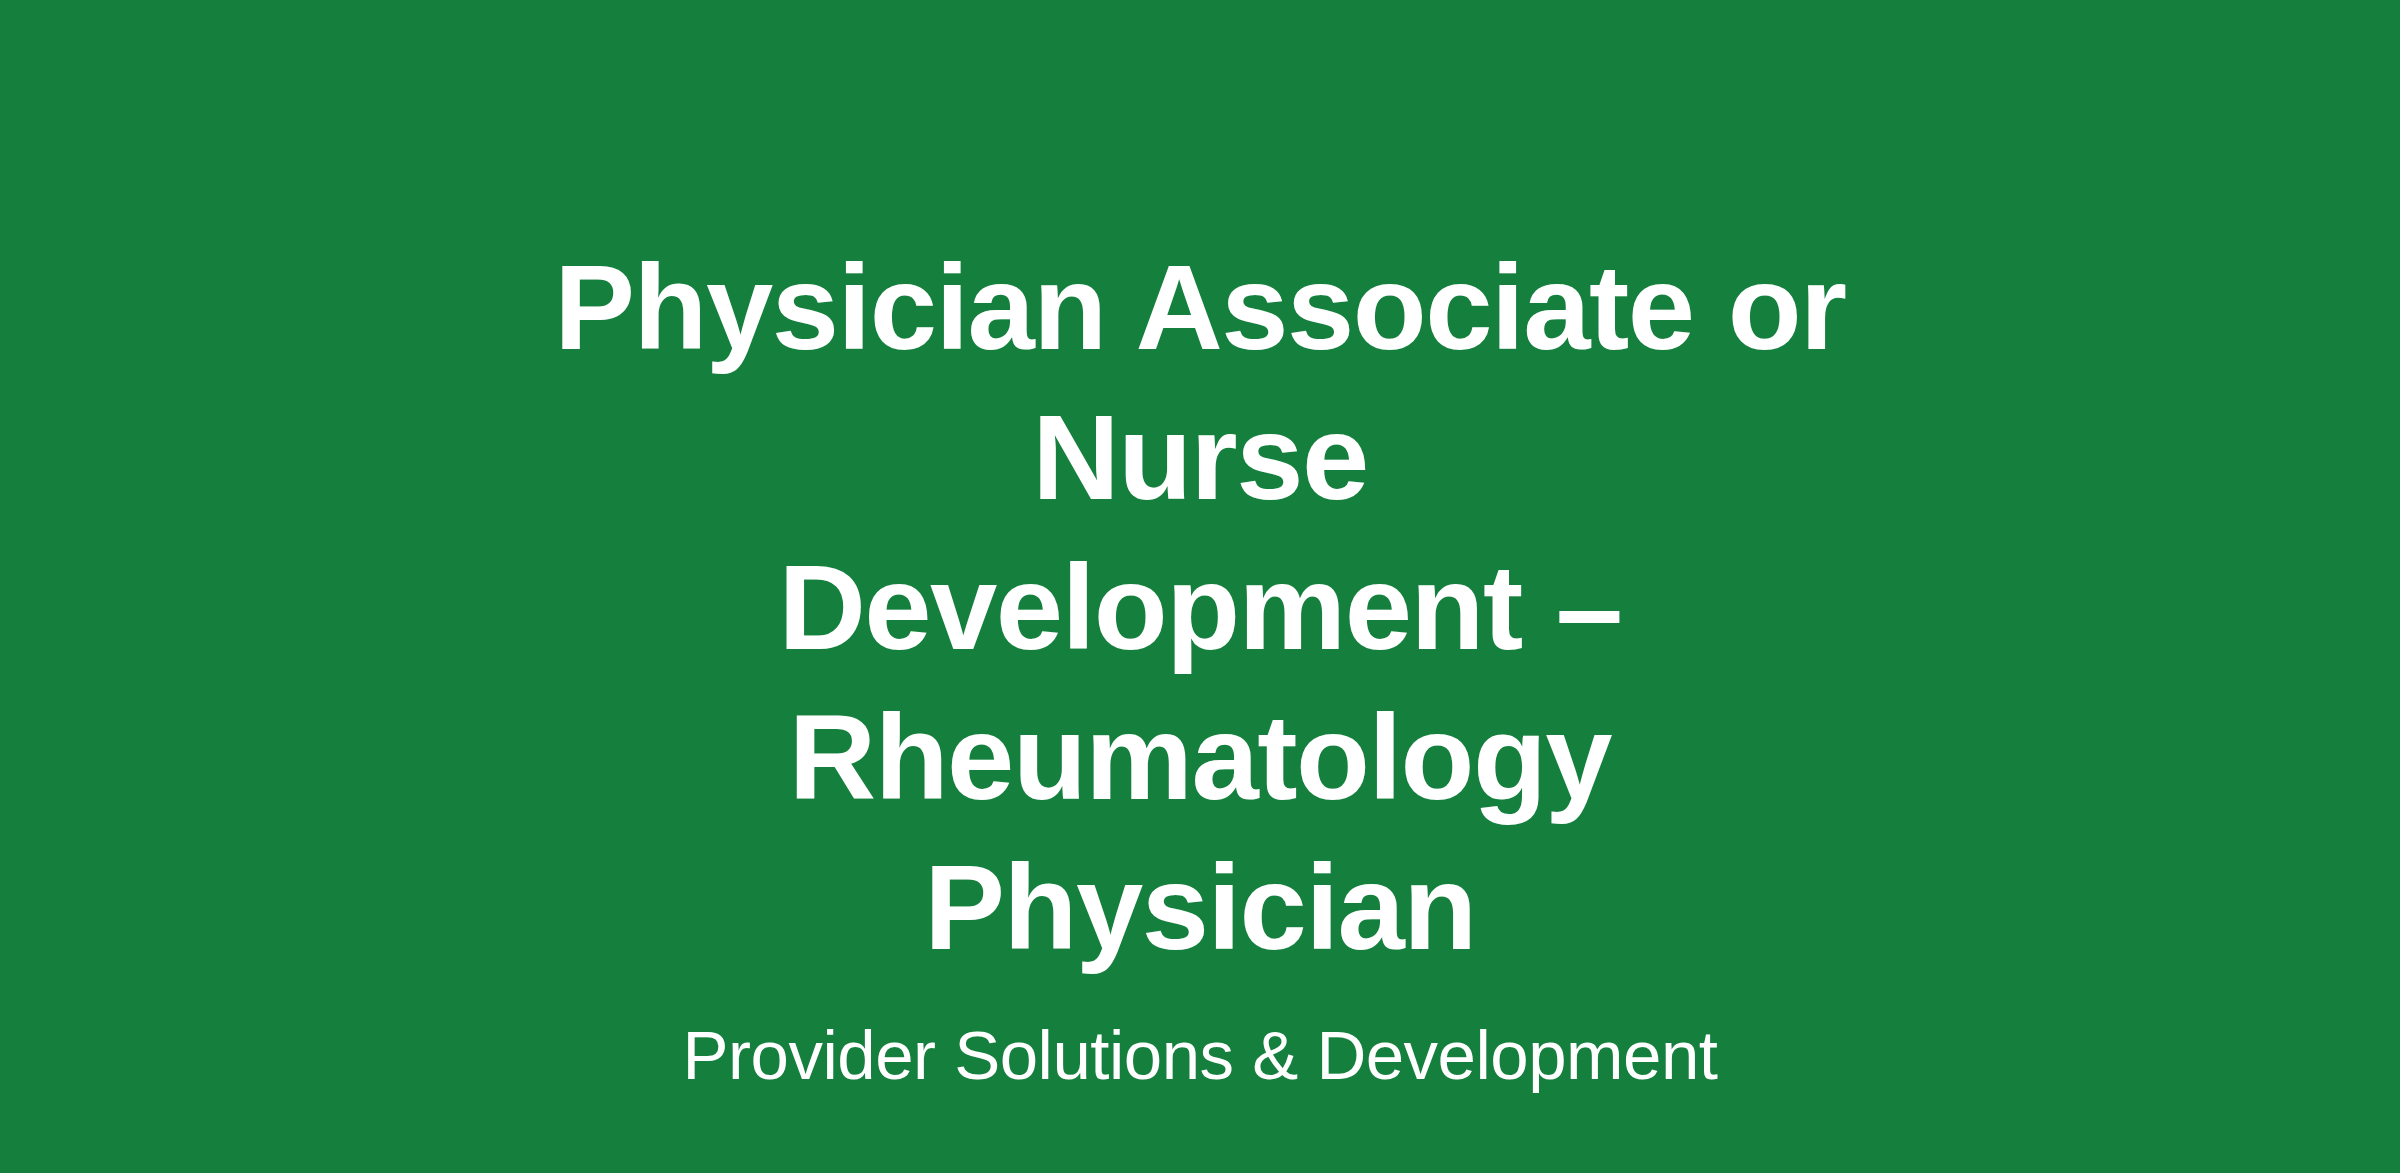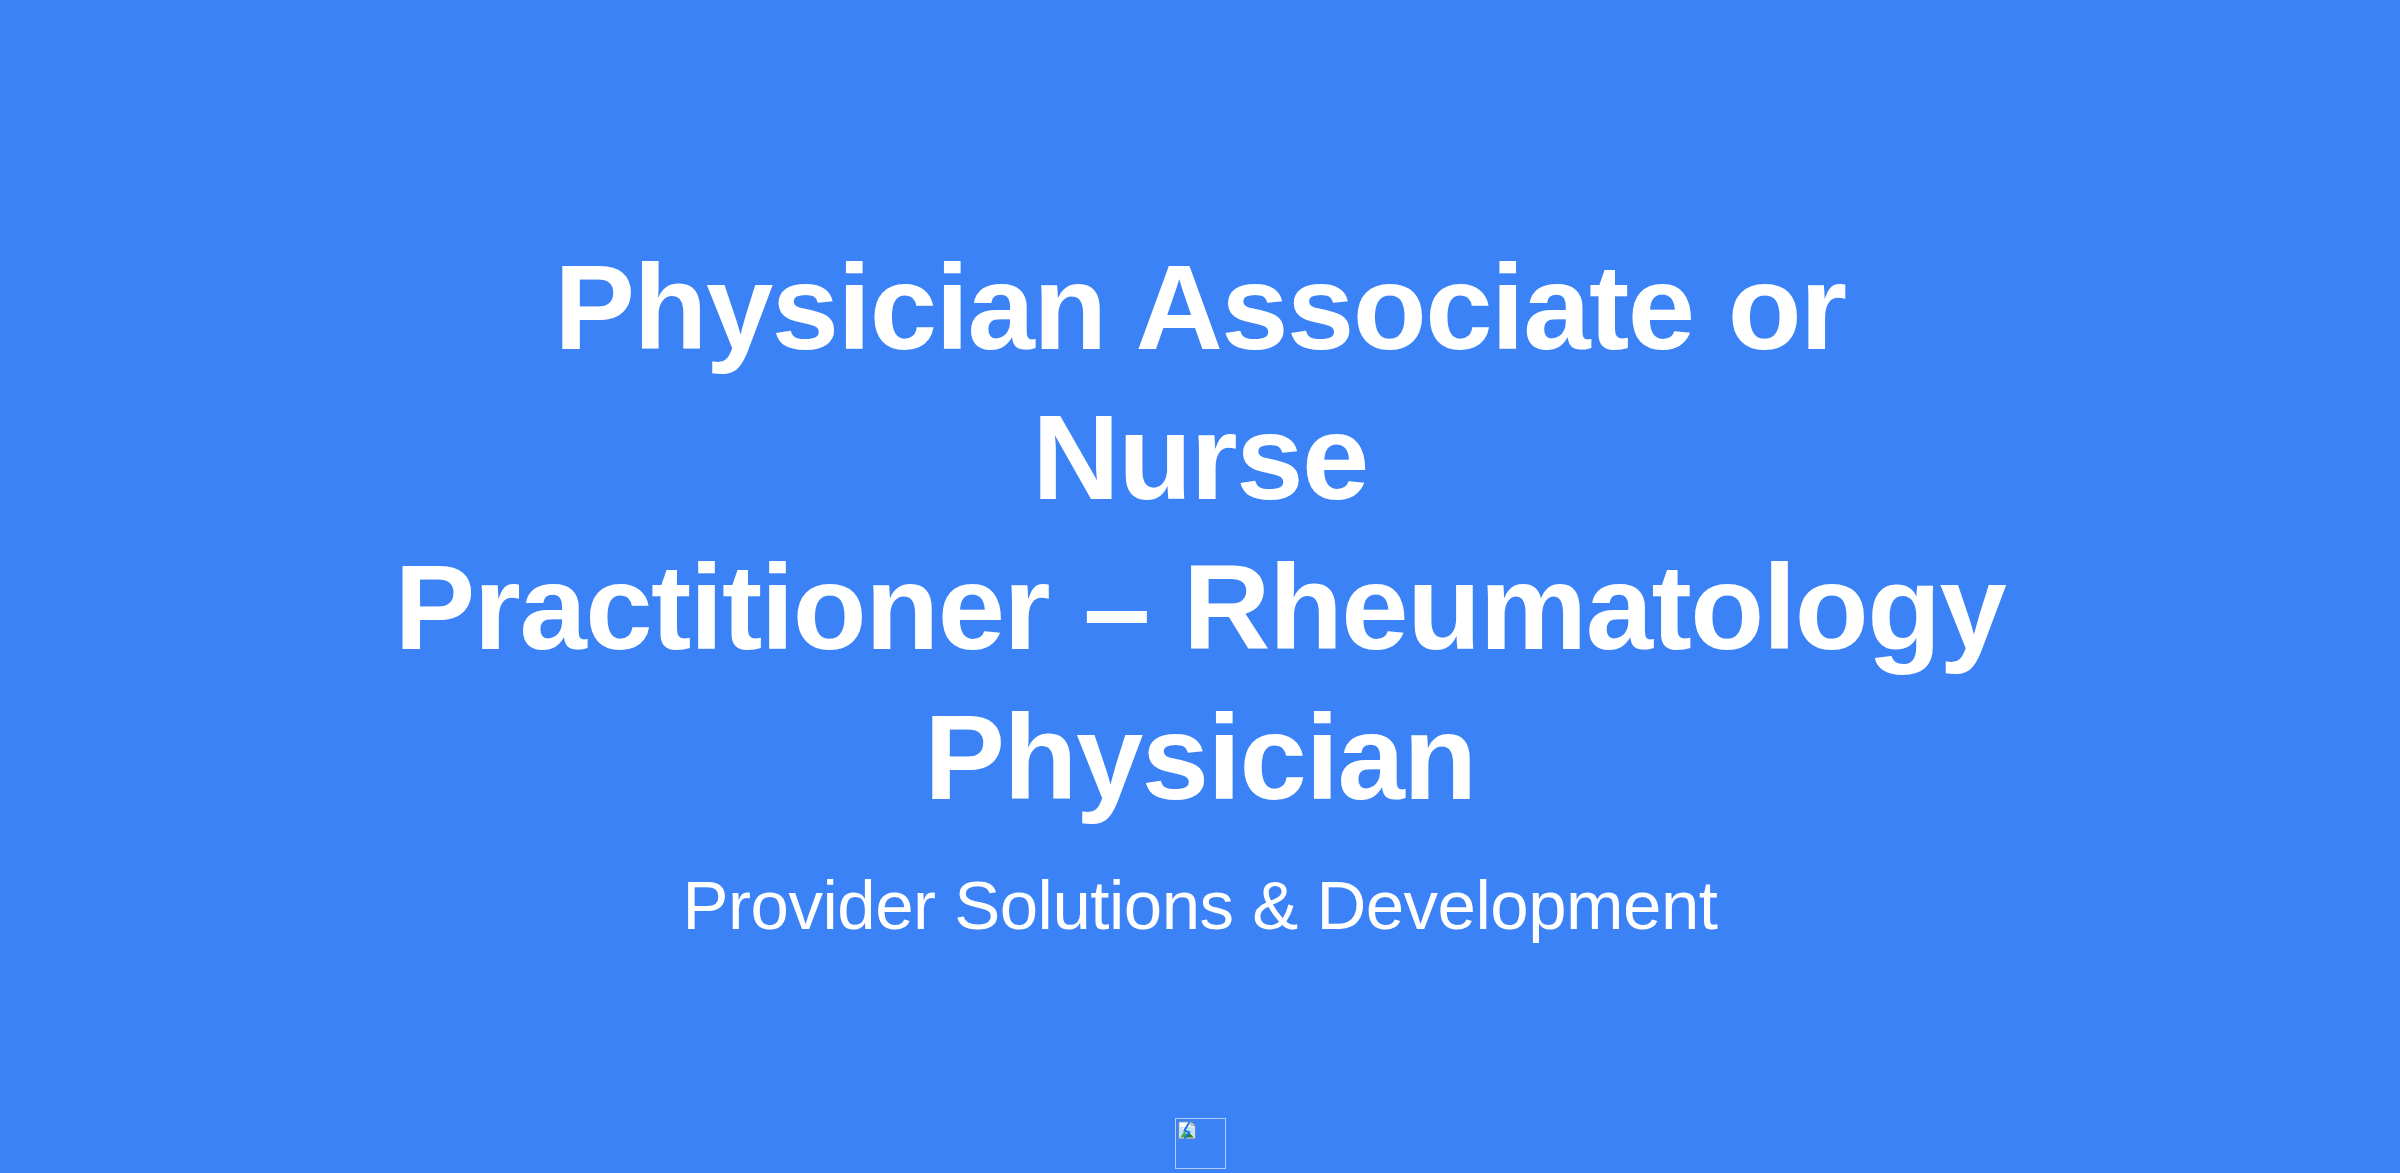--- a/index.html
+++ b/index.html
@@ -14,21 +14,21 @@
   body {
     background: #1b72e8;
     font-family: "Liberation Sans", sans-serif;
     -webkit-font-smoothing: antialiased;
   }
 
   .page {
     position: relative;
     width: 2400px;
     height: 1173px;
-    background: #3b82f6;
+    background: #15803d;
     display: flex;
     flex-direction: column;
     align-items: center;
     padding-left: 32px;
   }
 
   .hero {
     position: absolute;
     top: 0;
     left: 0;
@@ -92,21 +92,21 @@
 </style>
 </head>
 <body>
 
 <div class="page">
 
   <div class="hero">
 
     <h1 class="hero-title">
       <span>Physician Associate or Nurse</span><br>
-      <span>Practitioner – Rheumatology</span><br>
+      <span>Development – Rheumatology</span><br>
       <span>Physician</span>
     </h1>
 
     <div class="hero-subtitle">Provider Solutions &amp; Development</div>
 
     <div class="hero-logo-wrap">
       <span class="broken-image">
         <svg class="broken-image-icon" viewBox="0 0 20 19" xmlns="http://www.w3.org/2000/svg">
 
           <path d="M1 1 H13.2 L13.2 4.6 L17 4.6 L17 17.6 H1 Z" fill="#fdfdfd" stroke="#9aa0a6" stroke-width="0.8"></path>

